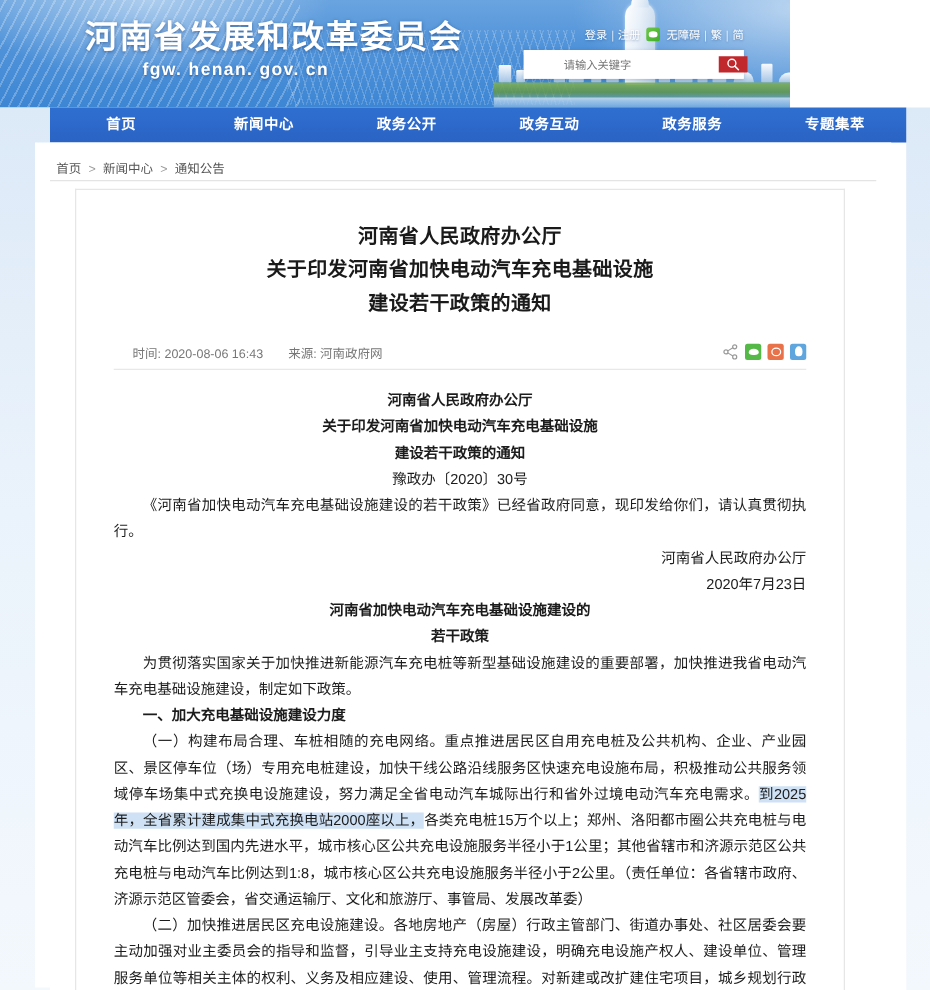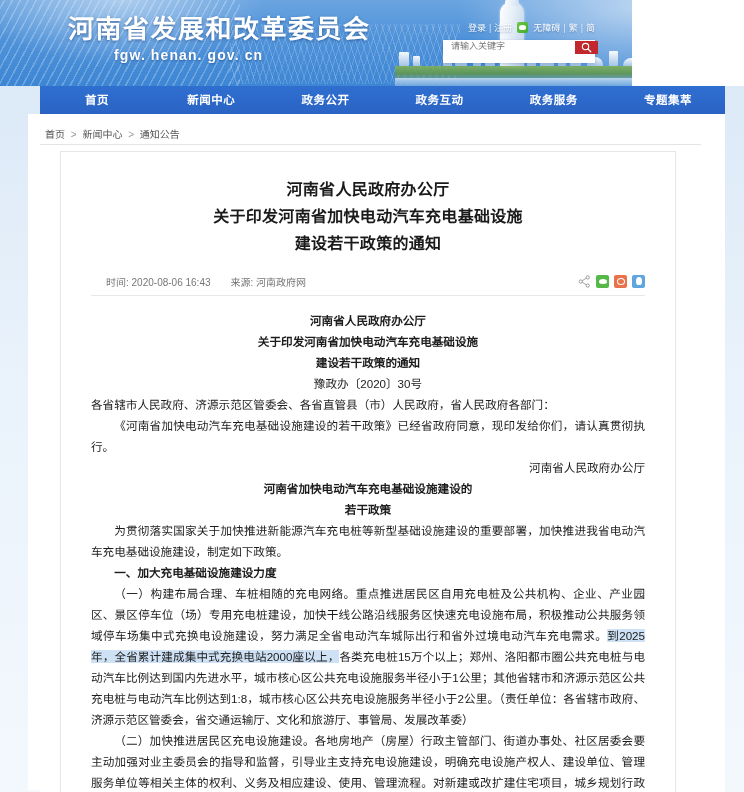--- a/index.html
+++ b/index.html
@@ -162,23 +162,24 @@
   }
 
   .searchbox {
     position: absolute;
     right: 37px;
     top: 40px;
     width: 150px;
     height: 21px;
     background: #fff;
     display: flex;
-    align-items: flex-start;
+    align-items: center;
     border: 1px solid rgba(255,255,255,.9);
     box-shadow: 0 1px 3px rgba(20,60,120,.25);
+    padding-left: 24px;
   }
   .searchbox input {
     flex: 1;
     border: 0;
     outline: 0;
     padding: 0 7px;
     font-size: 9px;
     color: #888;
     font-family: "Liberation Sans", sans-serif;
   }
@@ -464,24 +465,24 @@
       </span>
     </div>
     <div class="meta-rule"></div>
 
     <div class="doc">
       <div class="ctr">河南省人民政府办公厅</div>
       <div class="ctr">关于印发河南省加快电动汽车充电基础设施</div>
       <div class="ctr">建设若干政策的通知</div>
       <div class="ctr-normal">豫政办〔2020〕30号</div>
 
-      <div class="p-flat">各省辖市人民政府、济源示范区管委会、各省直管县（市）人民政府，省人民政府各部门：</div>
       <div class="p">《河南省加快电动汽车充电基础设施建设的若干政策》已经省政府同意，现印发给你们，请认真贯彻执行。</div>
 
       <div class="right">河南省人民政府办公厅</div>
+      <div class="right">2020年7月23日</div>
 
       <div class="ctr">河南省加快电动汽车充电基础设施建设的</div>
       <div class="ctr">若干政策</div>
 
       <div class="p">为贯彻落实国家关于加快推进新能源汽车充电桩等新型基础设施建设的重要部署，加快推进我省电动汽车充电基础设施建设，制定如下政策。</div>
 
       <div class="sec-title">一、加大充电基础设施建设力度</div>
 
       <div class="p"><span>（一）构建布局合理、车桩相随的充电网络。重点推进居民区自用充电桩及公共机构、企业、产业园区、景区停车位（场）专用充电桩建设，加快干线公路沿线服务区快速充电设施布局，积极推动公共服务领域停车场集中式充换电设施建设，努力满足全省电动汽车城际出行和省外过境电动汽车充电需求。</span><span class="sel">到2025年，全省累计建成集中式充换电站2000座以上，</span><span>各类充电桩15万个以上；郑州、洛阳都市圈公共充电桩与电动汽车比例达到国内先进水平，城市核心区公共充电设施服务半径小于1公里；其他省辖市和济源示范区公共充电桩与电动汽车比例达到1:8，城市核心区公共充电设施服务半径小于2公里。（责任单位：各省辖市政府、济源示范区管委会，省交通运输厅、文化和旅游厅、事管局、发展改革委）</span></div>
 

